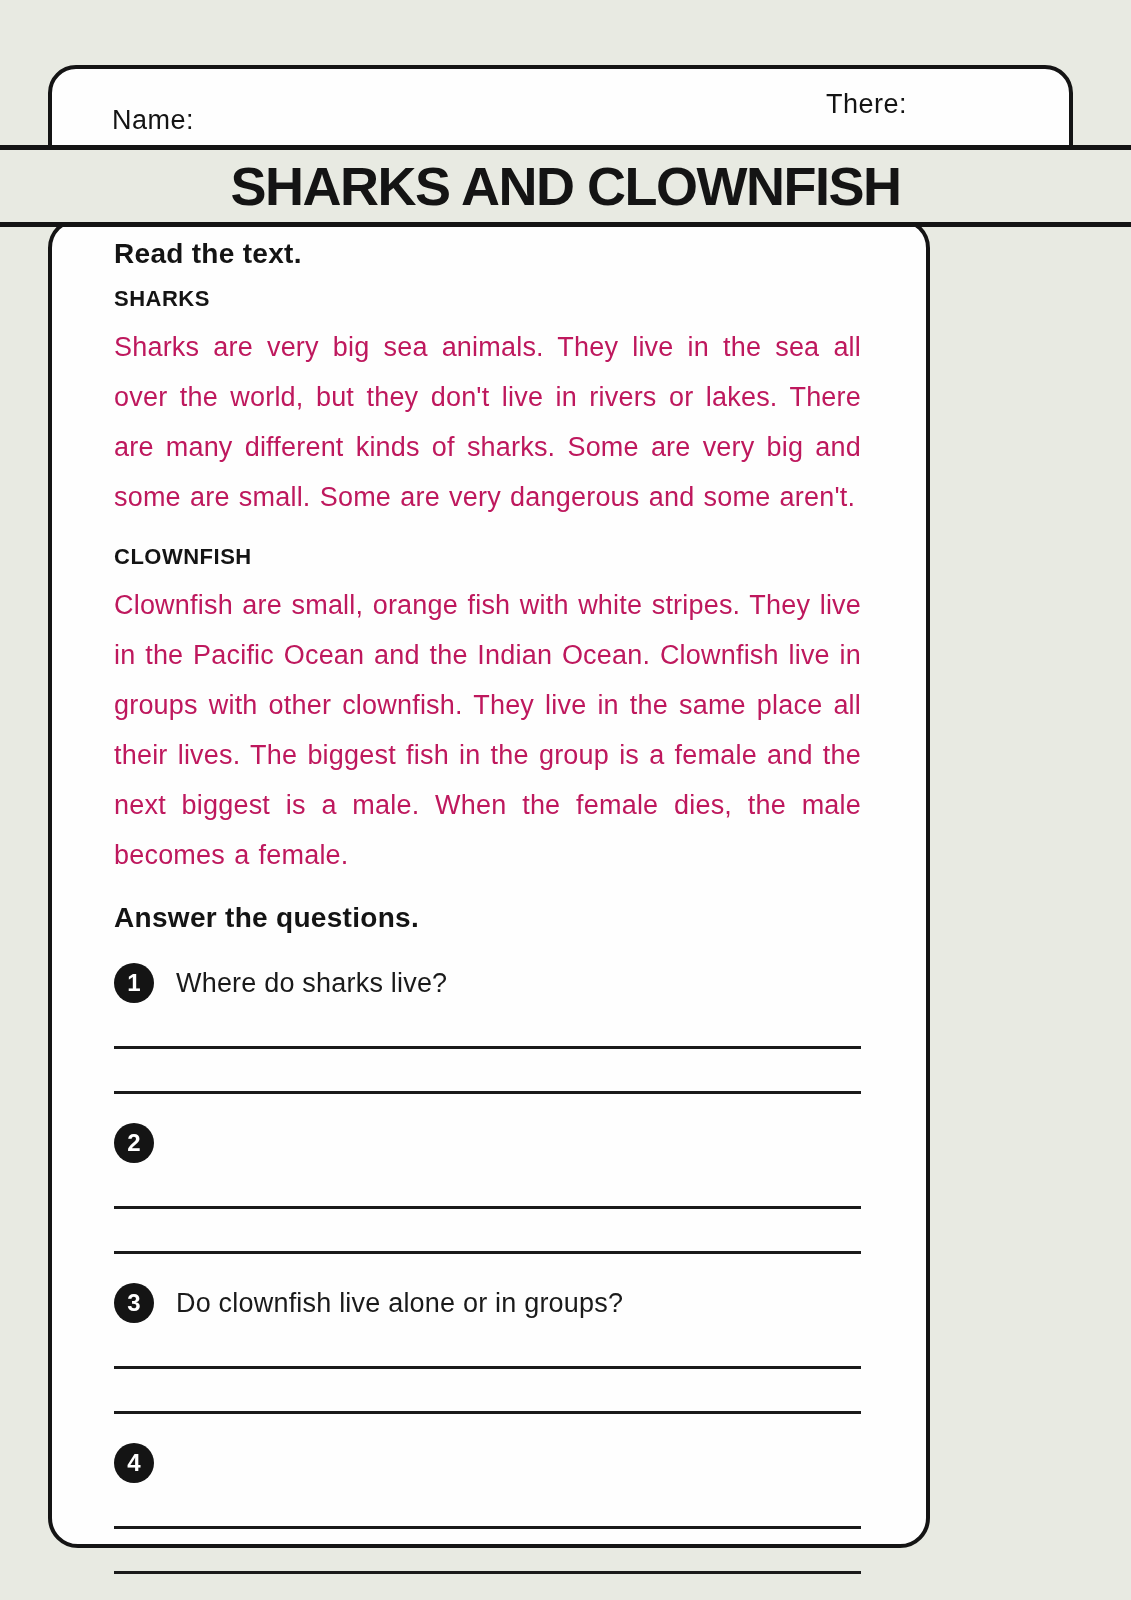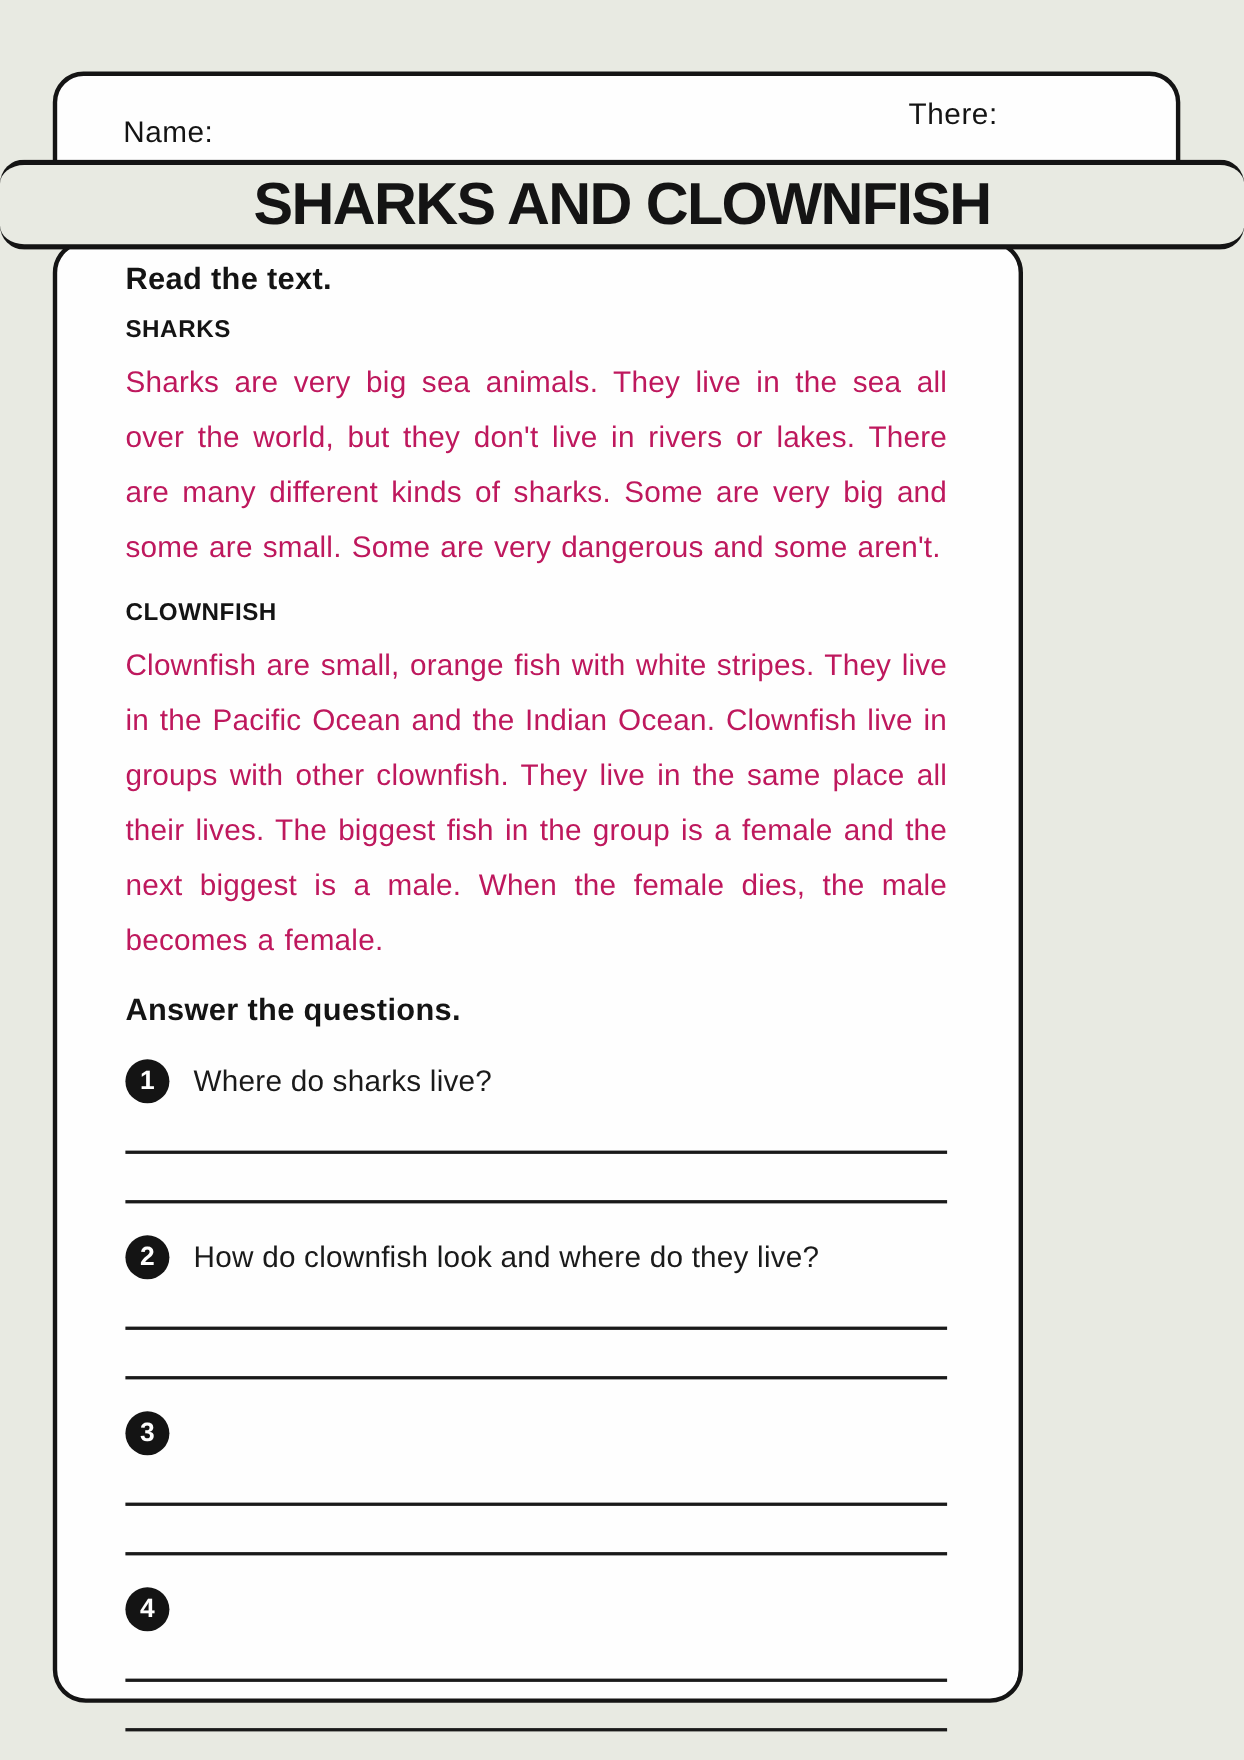--- a/index.html
+++ b/index.html
@@ -27,21 +27,21 @@
   }
   .nd-label{position:absolute;top:20px;font-size:27px;letter-spacing:.5px;}
   .nd-name{left:60px;margin-top:16px;}
   .nd-date{left:774px;}
 
   
   .title-band{
     position:absolute;left:0;top:145px;width:1131px;height:82px;
     background:var(--background);
     border-top:5px solid var(--ink);border-bottom:5px solid var(--ink);
-    z-index:2;display:flex;align-items:center;justify-content:center;border-radius:22px;
+    z-index:2;display:flex;align-items:center;justify-content:center;
   }
   .title-band h1{
     margin:0;font-size:54px;font-weight:800;letter-spacing:-1.5px;
     color:var(--ink);white-space:nowrap;
   }
 
   
   .card{
     position:absolute;left:48px;top:218px;width:882px;height:1330px;
     background:var(--paper);border:4px solid var(--ink);border-radius:30px;
@@ -107,31 +107,31 @@
       </div>
       <div class="answer-line"></div>
       <div class="answer-line"></div>
     </div>
 
     <div class="question">
       <div class="q-row">
         <span class="badge">
             <span>2</span>
           </span>
-        <span class="q-text">How do clownfish look and where do they live?</span>
       </div>
       <div class="answer-line"></div>
       <div class="answer-line"></div>
     </div>
 
     <div class="question">
       <div class="q-row">
         <span class="badge">
             <span>3</span>
           </span>
+        <span class="q-text">Do clownfish live alone or in groups?</span>
       </div>
       <div class="answer-line"></div>
       <div class="answer-line"></div>
     </div>
 
     <div class="question">
       <div class="q-row">
         <span class="badge">
             <span>4</span>
           </span>

